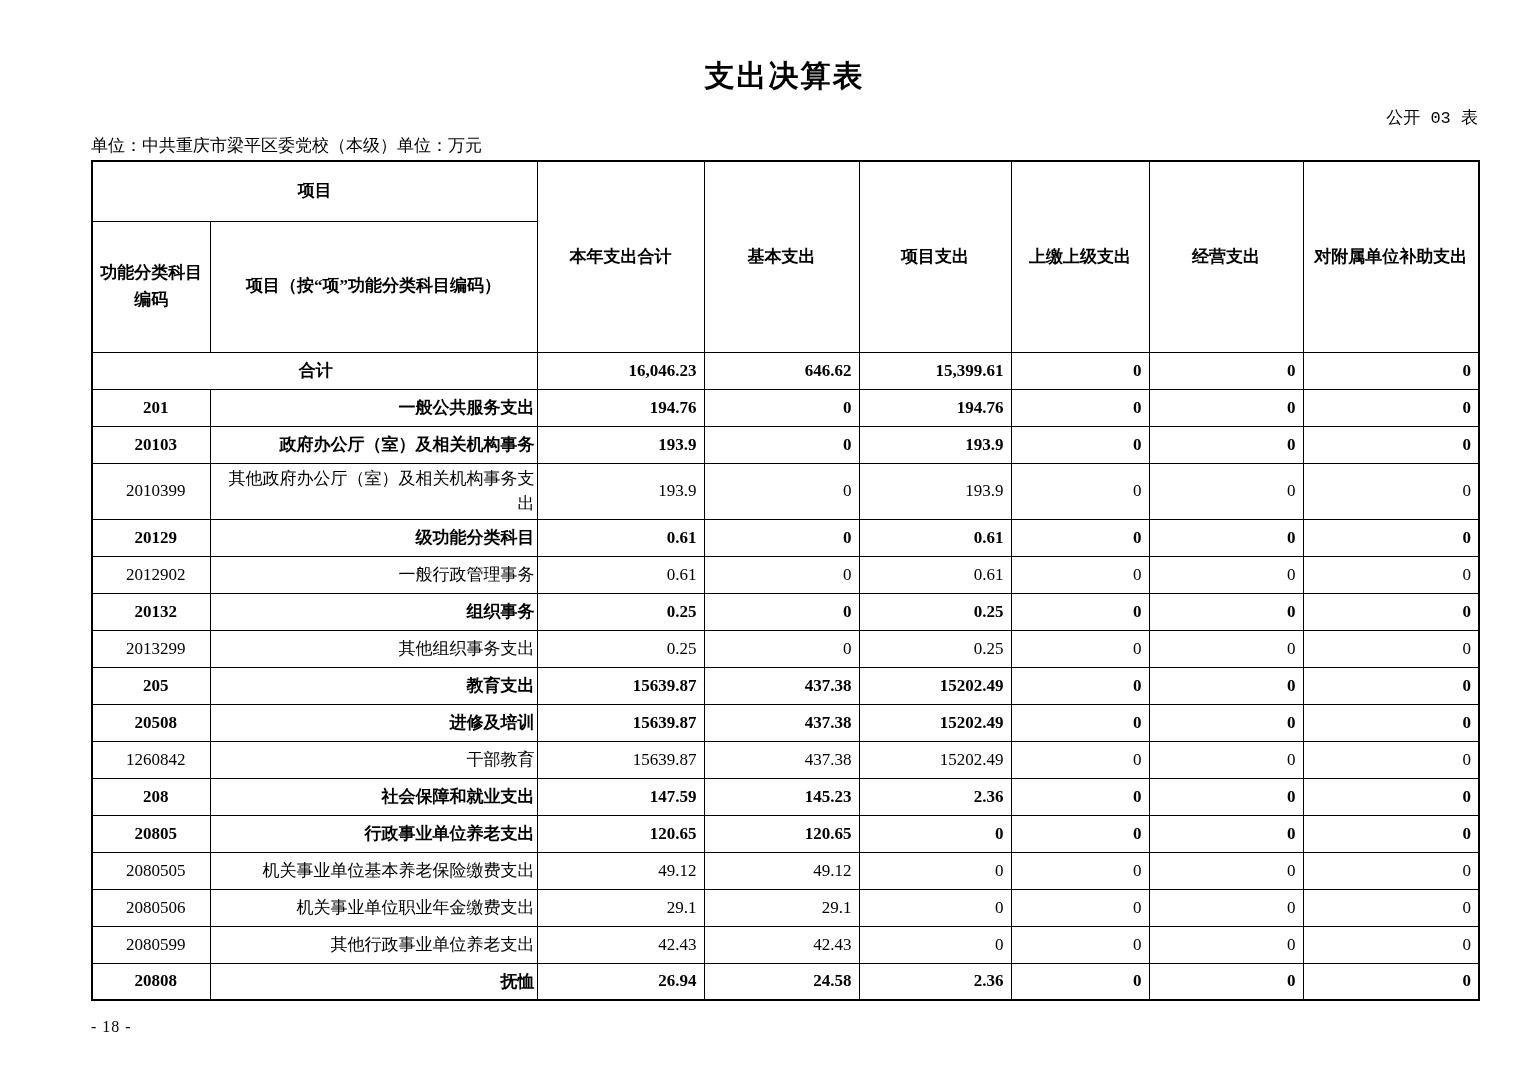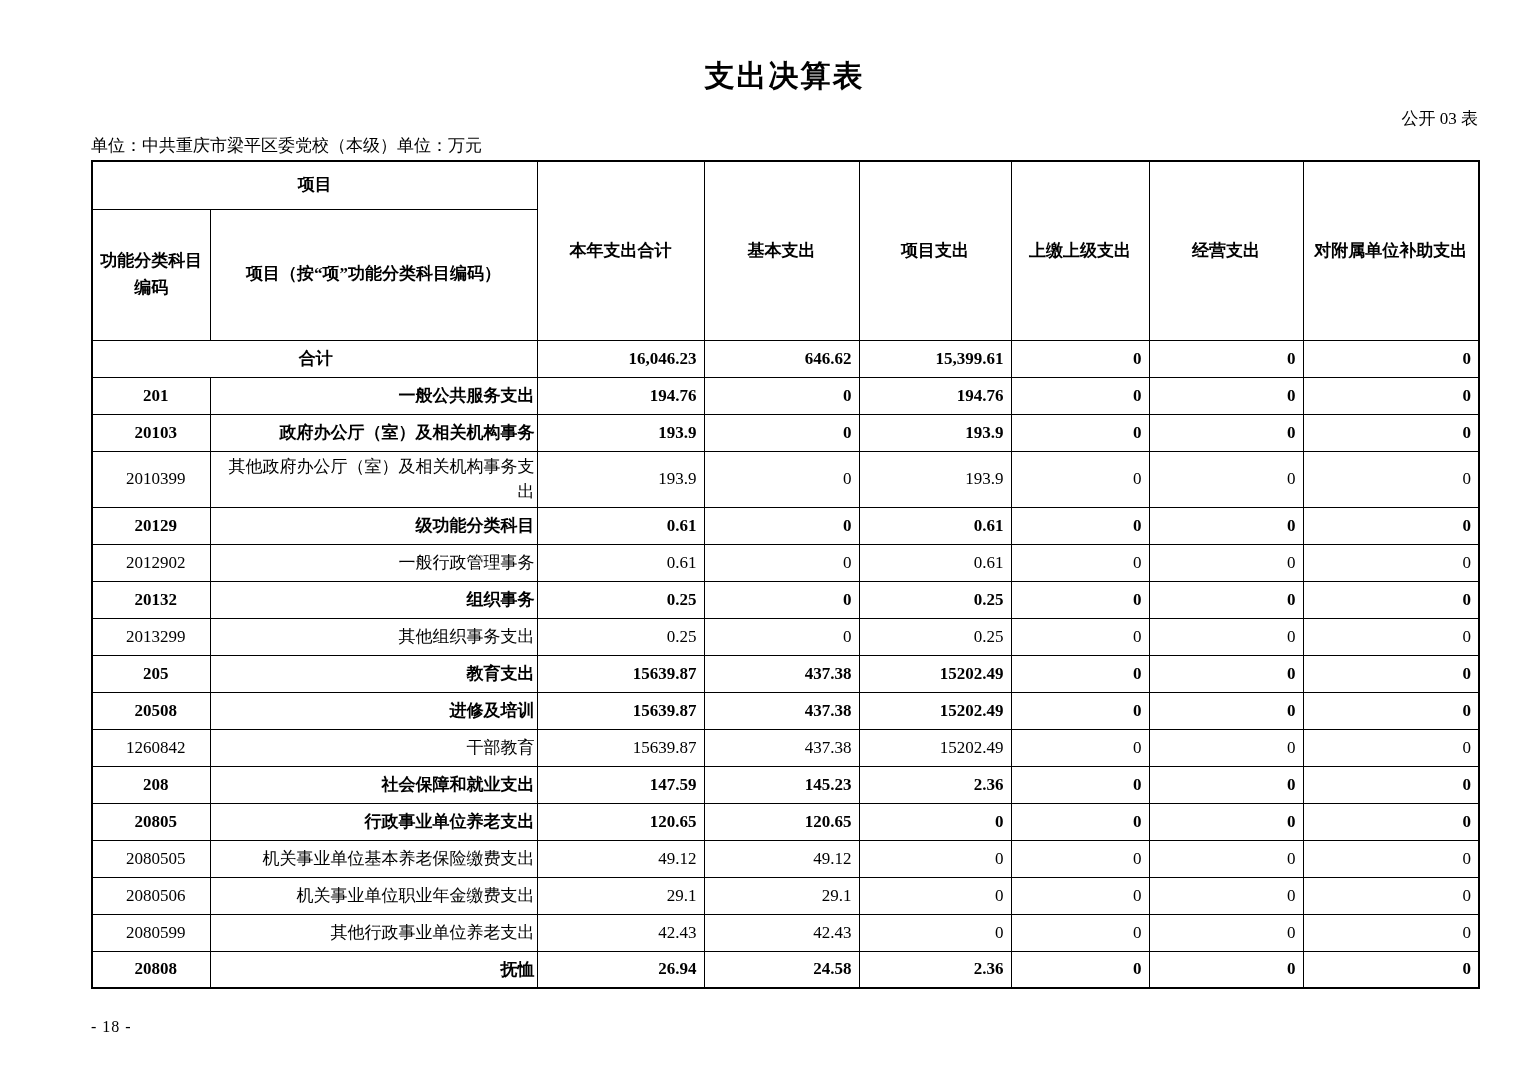--- a/index.html
+++ b/index.html
@@ -25,20 +25,21 @@
     font-size: 30px;
     font-weight: bold;
     letter-spacing: 2px;
     line-height: 1.2;
   }
   .meta-top {
     margin: 14px 37px 0 91px;
     text-align: right;
     font-size: 17px;
     line-height: 1.3;
+    font-family: Liberation Mono, monospace;
   }
   .meta-row {
     display: flex;
     align-items: flex-end;
     margin: 5px 37px 3px 91px;
     font-size: 17px;
     line-height: 1.3;
   }
   table.fin {
     margin-left: 91px;
@@ -50,21 +51,21 @@
   table.fin th, table.fin td {
     border: 1px solid #000;
     font-size: 17px;
     vertical-align: middle;
     overflow: hidden;
     word-break: break-all;
   }
   thead th {
     font-weight: bold;
     text-align: center;
-    padding: 10px 4px;
+    padding: 16px 4px;
     line-height: 1.55;
   }
   tr.h1 { height: 31px; }
   tr.h1 th.group { border-bottom-width: 1px; }
   tr.h2 { height: 131px; }
   tbody tr { height: 37px; }
   td.code {
     text-align: center;
     padding: 1px 2px 1px 11px;
   }

